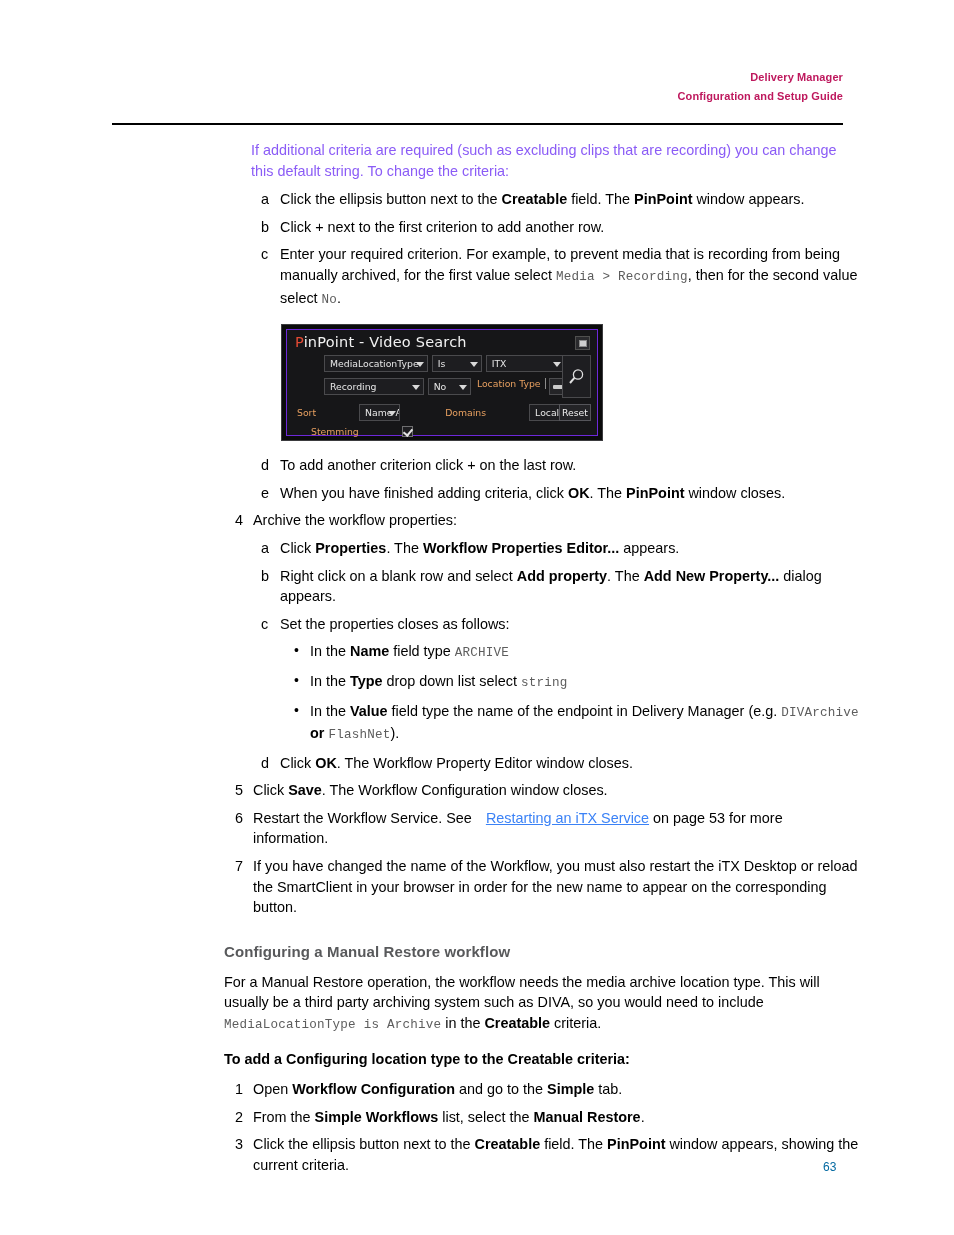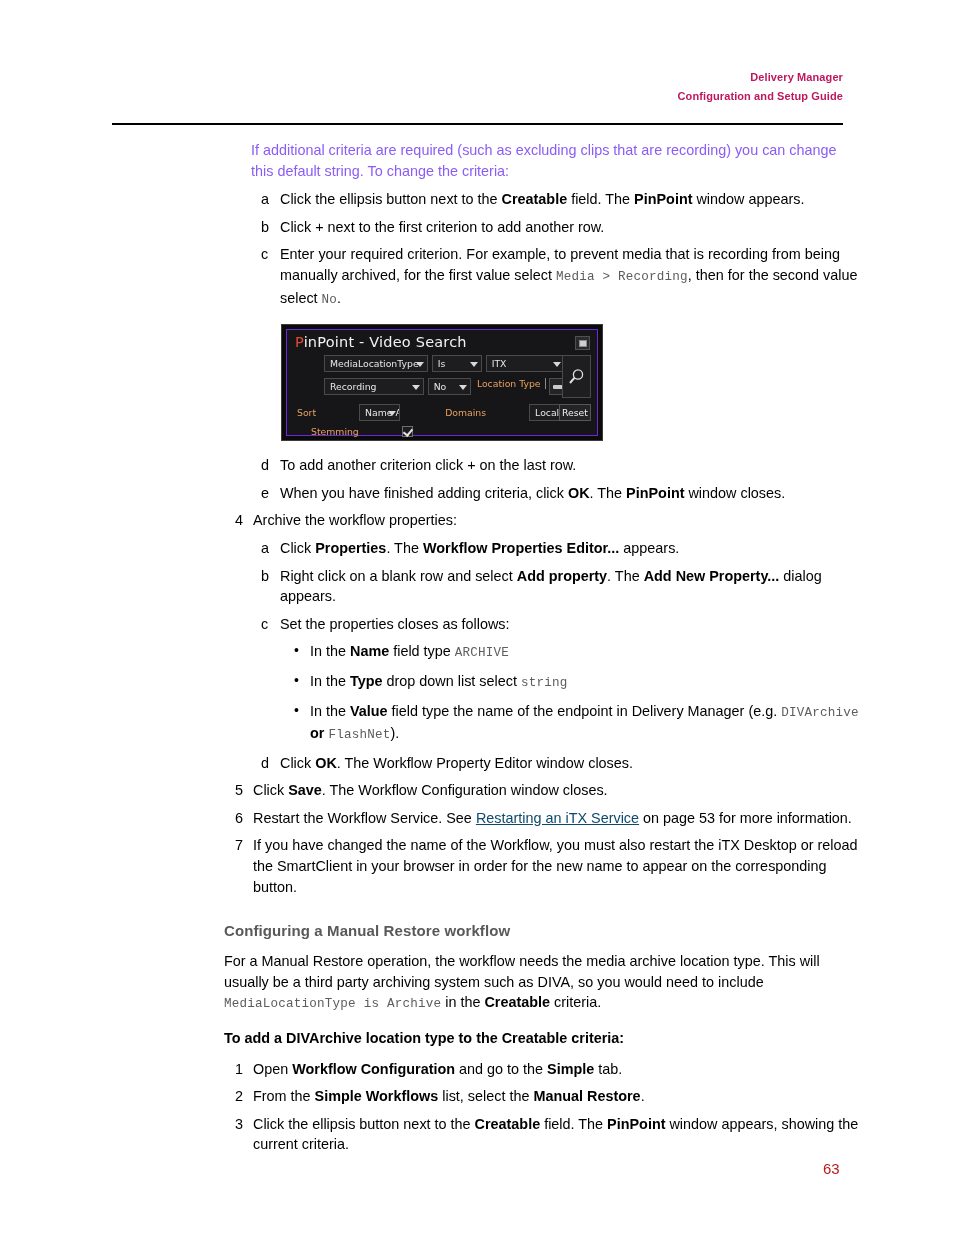--- a/index.html
+++ b/index.html
@@ -108,21 +108,21 @@
     font-size: 14px;
   }
 
   b, .b { font-weight: bold; }
   .mono {
     font-family: "Liberation Mono", "DejaVu Sans Mono", monospace;
     font-size: 12.6px;
     color: #5d5d5d;
     letter-spacing: .2px;
   }
-  .link { color: #0c4a6e; }
+  .link { color: #3b82f6; margin-left: 10px; }
 
   .section-head {
     margin-left: 224px;
     width: 619px;
     font-size: 15px;
     font-weight: bold;
     color: #58595b;
     margin-top: 25px;
     margin-bottom: 12px;
     letter-spacing: .1px;
@@ -140,22 +140,22 @@
     font-size: 14.4px;
     font-weight: bold;
     line-height: 20.6px;
     margin-bottom: 10px;
   }
 
   .page-number {
     position: absolute;
     left: 823px;
     top: 1160px;
-    font-size: 15px;
-    color: #b91c1c;
+    font-size: 12px;
+    color: #0369a1;
   }
 
   
   .shot-wrap {
     position: relative;
     margin-left: 281px;
     margin-top: 14px;
     margin-bottom: 14px;
     width: 322px;
     height: 117px;
@@ -488,21 +488,21 @@
         <div class="let-item"><span class="marker">d</span><span>Click </span><b>OK</b><span>. The Workflow Property Editor window closes.</span></div>
       </div>
     <div id="stail">
         <div class="num-item"><span class="marker">5</span><span>Click </span><b>Save</b><span>. The Workflow Configuration window closes.</span></div>
         <div class="num-item"><span class="marker">6</span><span>Restart the Workflow Service. See </span><a class="link" href="#">Restarting an iTX Service</a><span> on page 53 for more information.</span></div>
         <div class="num-item"><span class="marker">7</span><span>If you have changed the name of the Workflow, you must also restart the iTX Desktop or reload the SmartClient in your browser in order for the new name to appear on the corresponding button.</span></div>
       </div>
 
     <div class="section-head">Configuring a Manual Restore workflow</div>
     <div class="body-para" id="secpara"><span>For a Manual Restore operation, the workflow needs the media archive location type. This will usually be a third party archiving system such as DIVA, so you would need to include </span><span class="mono">MediaLocationType is Archive</span><span> in the </span><b>Creatable</b><span> criteria.</span></div>
-    <div class="lead-in">To add a DIVArchive location type to the Creatable criteria:</div>
+    <div class="lead-in">To add a Configuring location type to the Creatable criteria:</div>
 
     <div id="g2">
         <div class="num-item"><span class="marker">1</span><span>Open </span><b>Workflow Configuration</b><span> and go to the </span><b>Simple</b><span> tab.</span></div>
         <div class="num-item"><span class="marker">2</span><span>From the </span><b>Simple Workflows</b><span> list, select the </span><b>Manual Restore</b><span>.</span></div>
         <div class="num-item"><span class="marker">3</span><span>Click the ellipsis button next to the </span><b>Creatable</b><span> field. The </span><b>PinPoint</b><span> window appears, showing the current criteria.</span></div>
       </div>
 
   </div>
 
   <div class="page-number">63</div>

